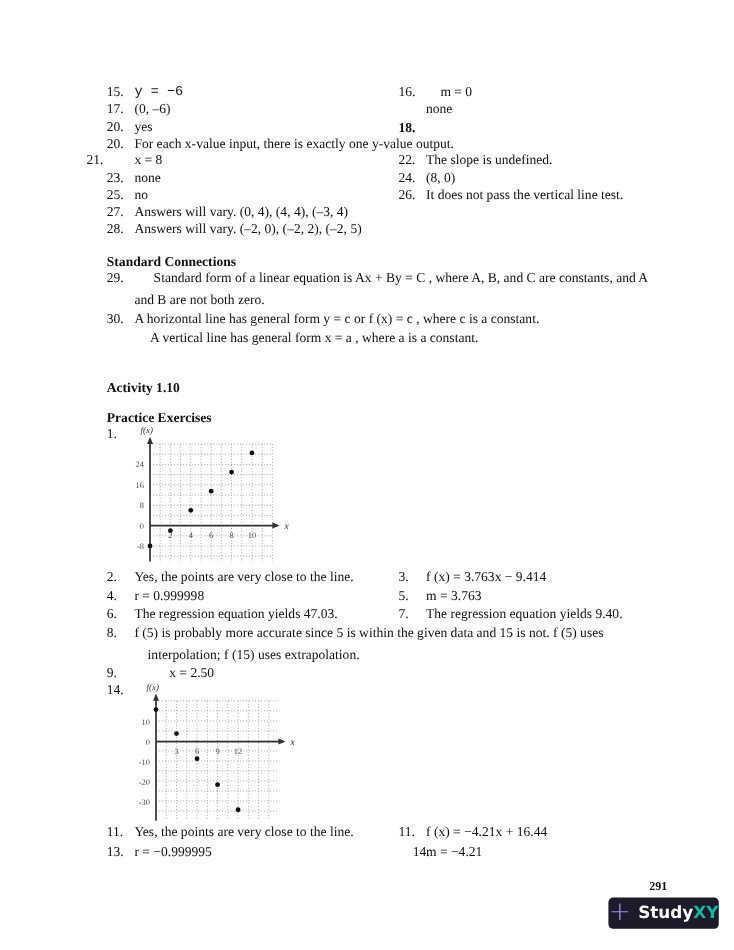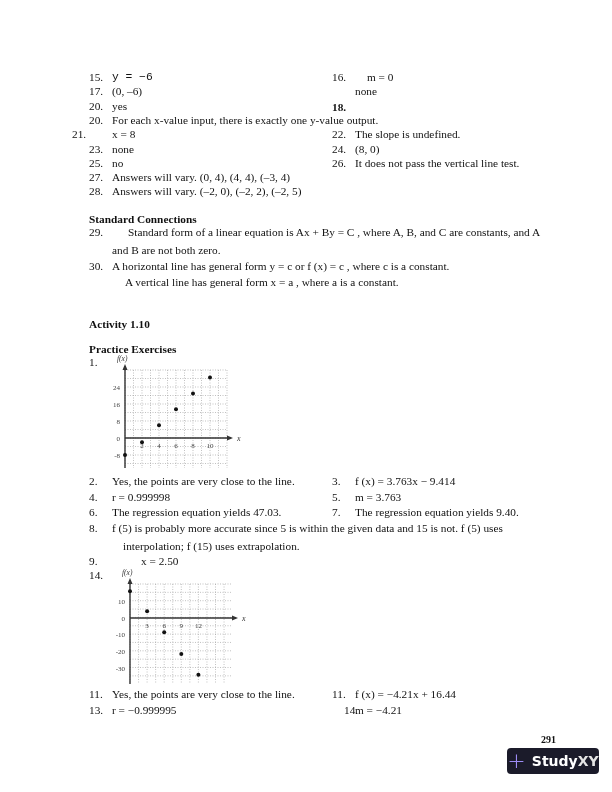--- a/index.html
+++ b/index.html
@@ -8,21 +8,21 @@
   .line { position: absolute; white-space: nowrap; line-height: 13px; }
   .bold { font-weight: bold; }
   .chart { position: absolute; }
   .chart svg { display: block; }
   .pageno { position: absolute; left: 541px; top: 734px; font-weight: bold; font-size: 10px; }
   .badge { position: absolute; left: 507px; top: 748px; width: 92px; height: 26px;
            background: #1b1b2a; border-radius: 4px; display: flex; align-items: center;
            justify-content: center; gap: 6px; }
   .badge .plus { color: #9d8cf5; font-size: 22px; line-height: 22px; font-family: "DejaVu Sans", sans-serif; font-weight: 300; }
   .badge .brand { color: #fff; font-family: "DejaVu Sans", sans-serif; font-weight: bold; font-size: 14px; }
-  .badge .brand .xy { color: #e5e5e5; }
+  .badge .brand .xy { color: #14b8a6; }
 </style>
 </head>
 <body>
 
 <div id="top-answers">
     <div class="line" style="left: 89px; top: 71px;">15.</div>
     <div class="line" style="left: 112px; top: 71px; font-family: Liberation Mono, monospace;">y = −6</div>
     <div class="line" style="left: 332px; top: 71px;">16.</div>
     <div class="line" style="left: 355px; top: 71px; margin-left: 12px;">m = 0</div>
     <div class="line" style="left: 89px; top: 85.3px;">17.</div>

